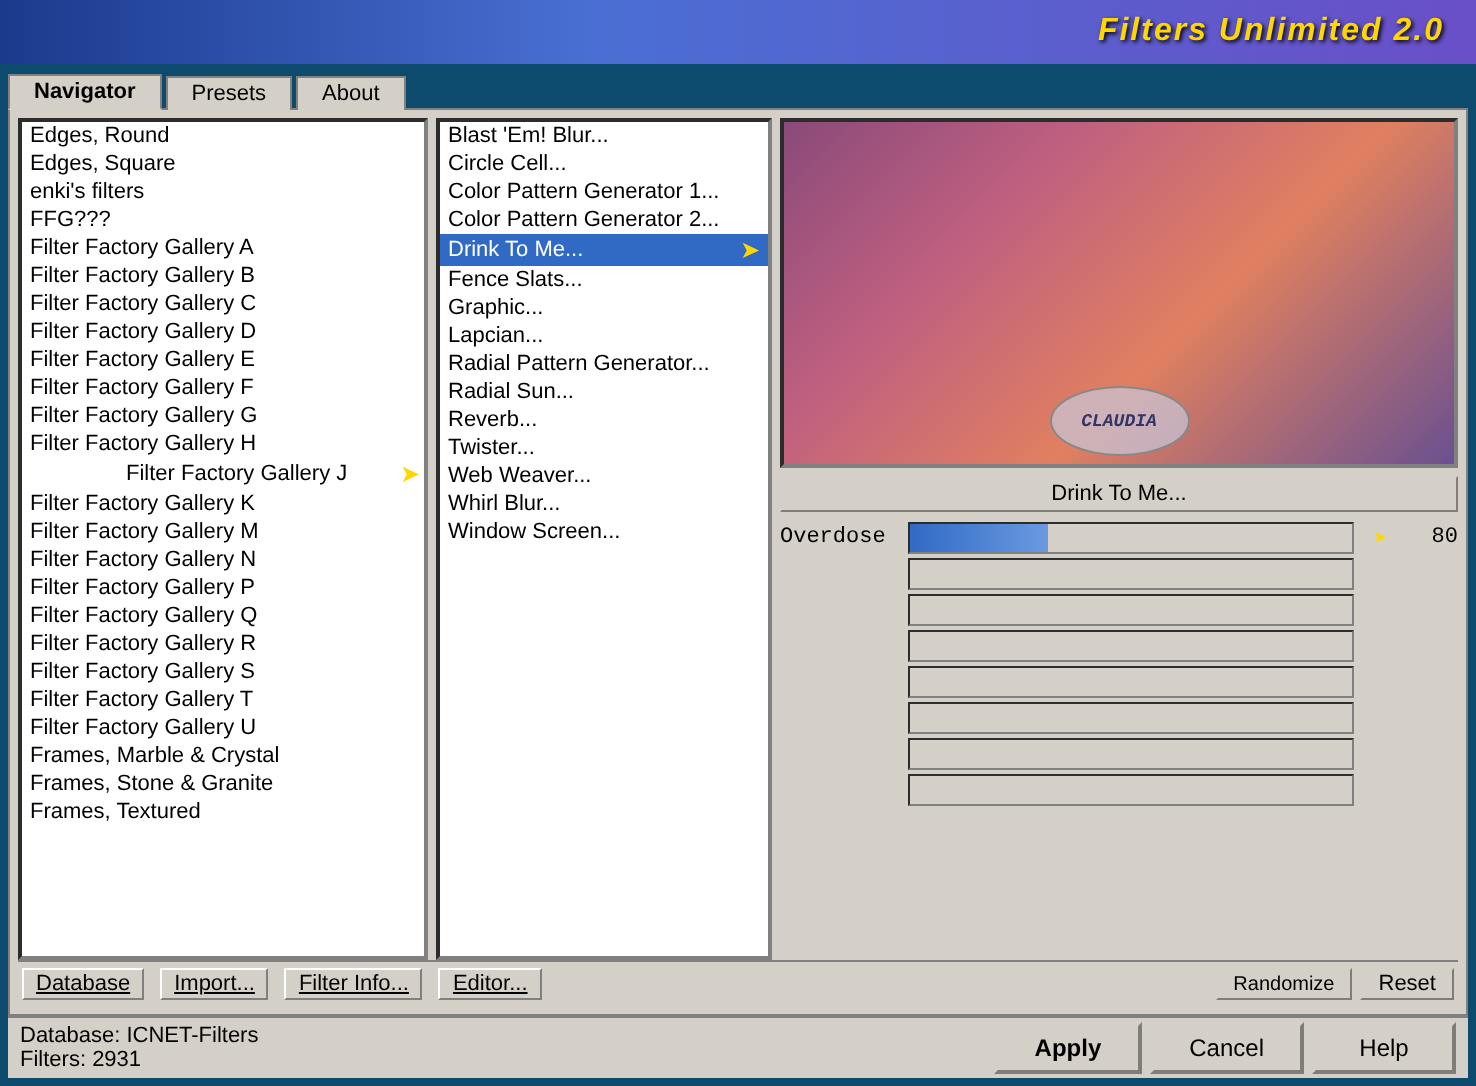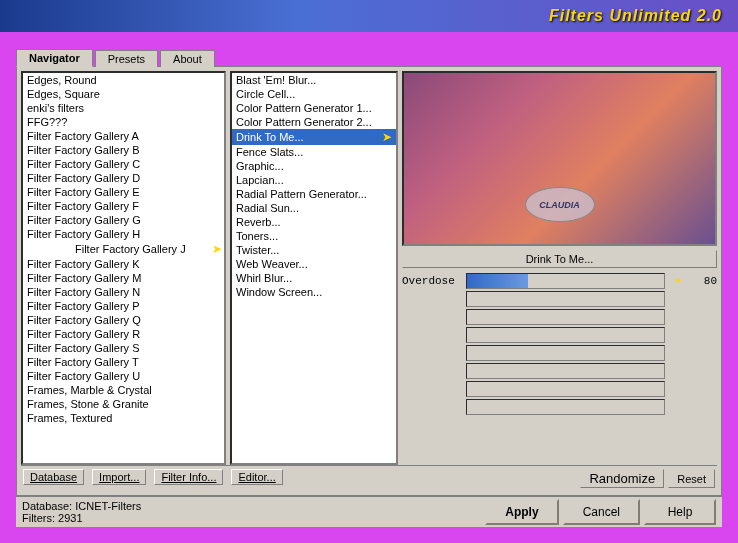--- a/index.html
+++ b/index.html
@@ -24,22 +24,22 @@
       font-size: 16px;
       font-weight: bold;
       font-style: italic;
       letter-spacing: 1px;
       text-shadow: 1px 1px 2px #000;
     }
     .main-content {
       display: flex;
       flex-direction: column;
       height: calc(543px - 32px);
-      background: #d946ef;
-      padding: 16px;
+      background: #0c4a6e;
+      padding: 4px;
     }
     .tabs-bar {
       display: flex;
       align-items: flex-end;
       margin-bottom: 0;
     }
     .tab {
       background: #d4d0c8;
       border: 1px solid #808080;
       border-bottom: none;
@@ -151,41 +151,42 @@
       cursor: pointer;
     }
     .slider-value {
       width: 30px;
       text-align: right;
       font-size: 11px;
     }
     
     .claudia-badge {
       position: absolute;
-      bottom: 22px;
+      bottom: 4px;
       left: 50%;
       transform: translateX(-50%);
       background: rgba(200,200,220,0.7);
       border: 1px solid #888;
       border-radius: 50%;
       width: 70px;
       height: 35px;
       display: flex;
       align-items: center;
       justify-content: center;
       font-size: 9px;
       font-weight: bold;
       color: #336;
       text-align: right;
       font-style: italic;
+      font-family: Liberation Mono, monospace;
     }
     
     .bottom-toolbar {
       display: flex;
-      align-items: flex-start;
+      align-items: flex-end;
       padding: 3px 2px;
       border-top: 1px solid #808080;
       gap: 8px;
     }
     .toolbar-btn {
       background: #d4d0c8;
       border: 1px solid #808080;
       border-top: 1px solid #fff;
       border-left: 1px solid #fff;
       padding: 1px 6px;
@@ -232,21 +233,21 @@
     
     ::-webkit-scrollbar { width: 16px; }
     ::-webkit-scrollbar-track { background: #d4d0c8; }
     ::-webkit-scrollbar-thumb { background: #a0a0a0; border: 1px solid #808080; }
     ::-webkit-scrollbar-button { background: #d4d0c8; border: 1px solid #808080; height: 16px; }
 
     .randomize-btn {
       background: #d4d0c8;
       border: 1px outset #d4d0c8;
       padding: 1px 8px;
-      font-size: 13px;
+      font-size: 10px;
       cursor: pointer;
     }
     .reset-btn {
       background: #d4d0c8;
       border: 1px outset #d4d0c8;
       padding: 1px 8px;
       font-size: 11px;
       cursor: pointer;
     }
   </style>
@@ -310,21 +311,20 @@
             <div class="filter-item">Circle Cell...</div>
             <div class="filter-item">Color Pattern Generator 1...</div>
             <div class="filter-item">Color Pattern Generator 2...</div>
             <div class="filter-item selected" style="display: flex; align-items: center; justify-content: space-between;">Drink To Me...<span style="color: rgb(255, 215, 0); font-size: 12px;">➤</span></div>
             <div class="filter-item">Fence Slats...</div>
             <div class="filter-item">Graphic...</div>
             <div class="filter-item">Lapcian...</div>
             <div class="filter-item">Radial Pattern Generator...</div>
             <div class="filter-item">Radial Sun...</div>
             <div class="filter-item">Reverb...</div>
-            <div class="filter-item">Toners...</div>
             <div class="filter-item">Twister...</div>
             <div class="filter-item">Web Weaver...</div>
             <div class="filter-item">Whirl Blur...</div>
             <div class="filter-item">Window Screen...</div>
           </div>
       </div>
 
       <div class="right-panel">
 
         <div class="preview-box">

